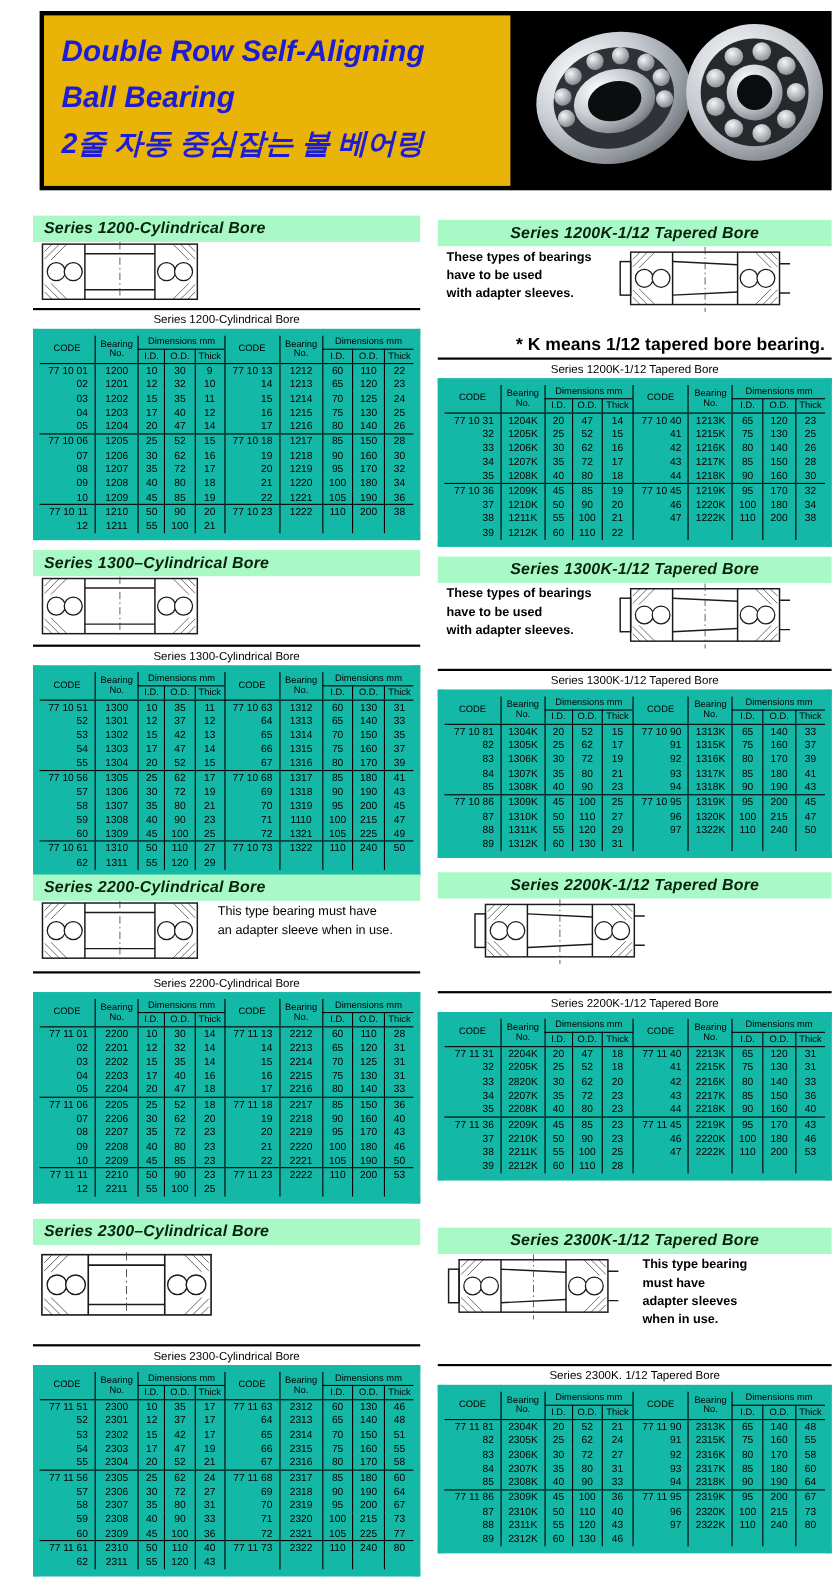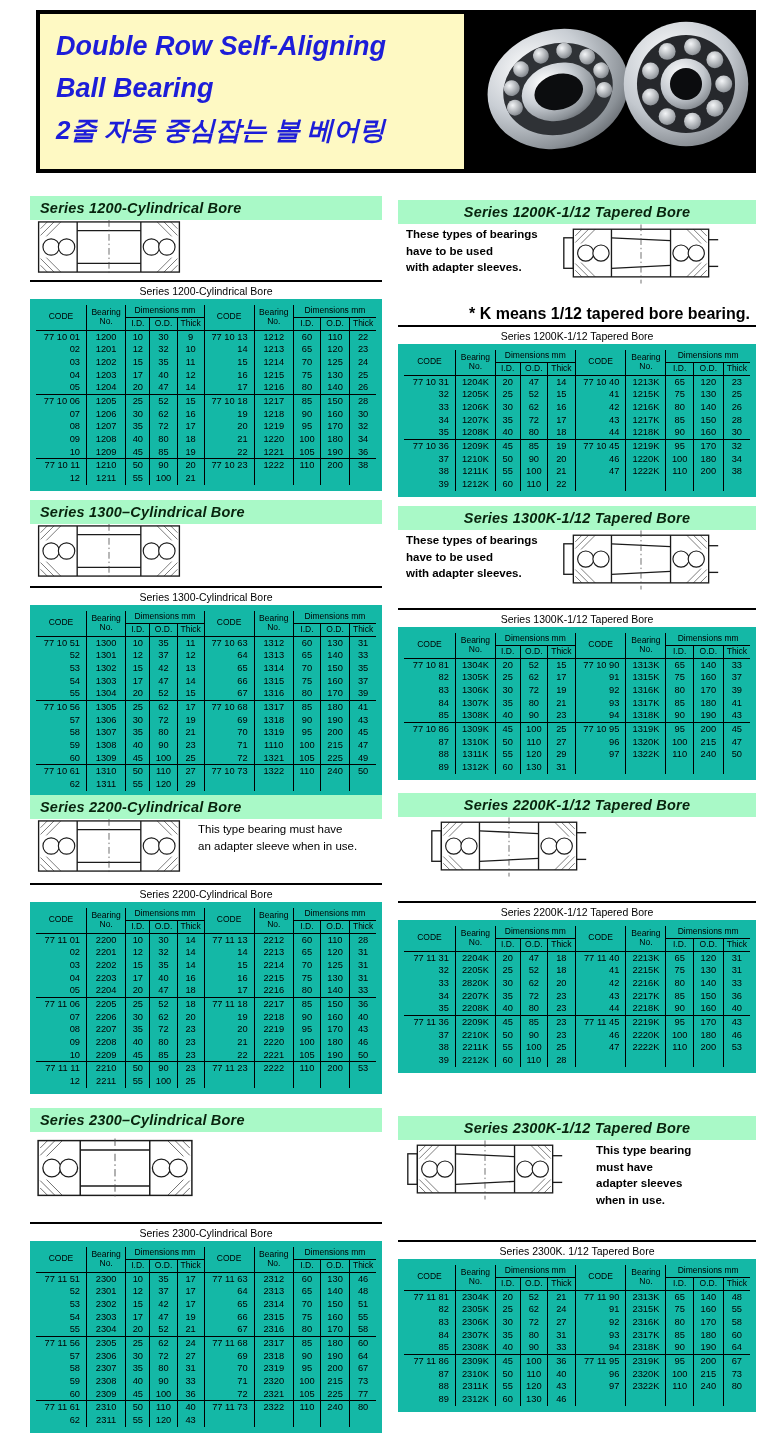--- a/index.html
+++ b/index.html
@@ -2,21 +2,21 @@
 <html style="--banner-bg: #a9f9c7; --title-blue: #1d1dd8;"><head>
 <meta charset="utf-8">
 <style>
   *{box-sizing:border-box;margin:0;padding:0}
   html,body{background:#fff}
   .page{position:relative;width:762px;height:1442px;background:#fff;overflow:hidden;
         font-family:"Liberation Sans","DejaVu Sans",sans-serif;color:#000}
 
   
   .hdr{position:absolute;left:36px;top:10px;width:720px;height:163px;background:#000;display:flex}
-  .title-box{background:#fef9c3;margin:4px;width:424px;padding:12px 14px 6px 16px}
+  .title-box{background:#eab308;margin:4px;width:424px;padding:12px 14px 6px 16px}
   .title-line{color:var(--title-blue,#1d1dd8);font-weight:bold;font-style:italic;font-size:27px;line-height:1.55;white-space:nowrap}
   .title-line.kr{font-style:italic;font-size:26px}
   .photos{position:relative;flex:1}
   .ph1{position:absolute;left:6px;top:4px}
   .ph2{position:absolute;right:4px;top:8px}
 
   
   .sec{position:absolute}
   .banner{background:var(--banner-bg,#a9f9c7);padding:4px 10px;font-weight:bold;font-style:italic;
           font-size:14.5px;color:#07230d;letter-spacing:.2px}
@@ -1560,21 +1560,21 @@
               <line x1="148" y1="40" x2="133" y2="55"></line>
             </g>
 <g fill="#fff" stroke="#1b1b1b" stroke-width="1.2">
 <circle cx="27" cy="30" r="8.5"></circle>
               <circle cx="43" cy="30" r="8.5"></circle>
 <circle cx="127" cy="30" r="8.5"></circle>
               <circle cx="143" cy="30" r="8.5"></circle>
             </g>
 <line x1="85" y1="0" x2="85" y2="62" stroke="#444" stroke-width="0.8" stroke-dasharray="7 3 1.5 3"></line>
           </svg></div>
-      <div class="notes" style="margin-left:26px;font-weight:bold">
+      <div class="notes" style="margin-left:14px;font-weight:bold">
         <div>This type bearing</div>
         <div>must  have</div>
         <div>adapter sleeves</div>
         <div>when in use.</div>
       </div>
     </div>
     <div class="tbl-title">Series 2300K. 1/12 Tapered Bore</div>
     <table class="btab">
         <colgroup>
           <col style="width: 15%;">

